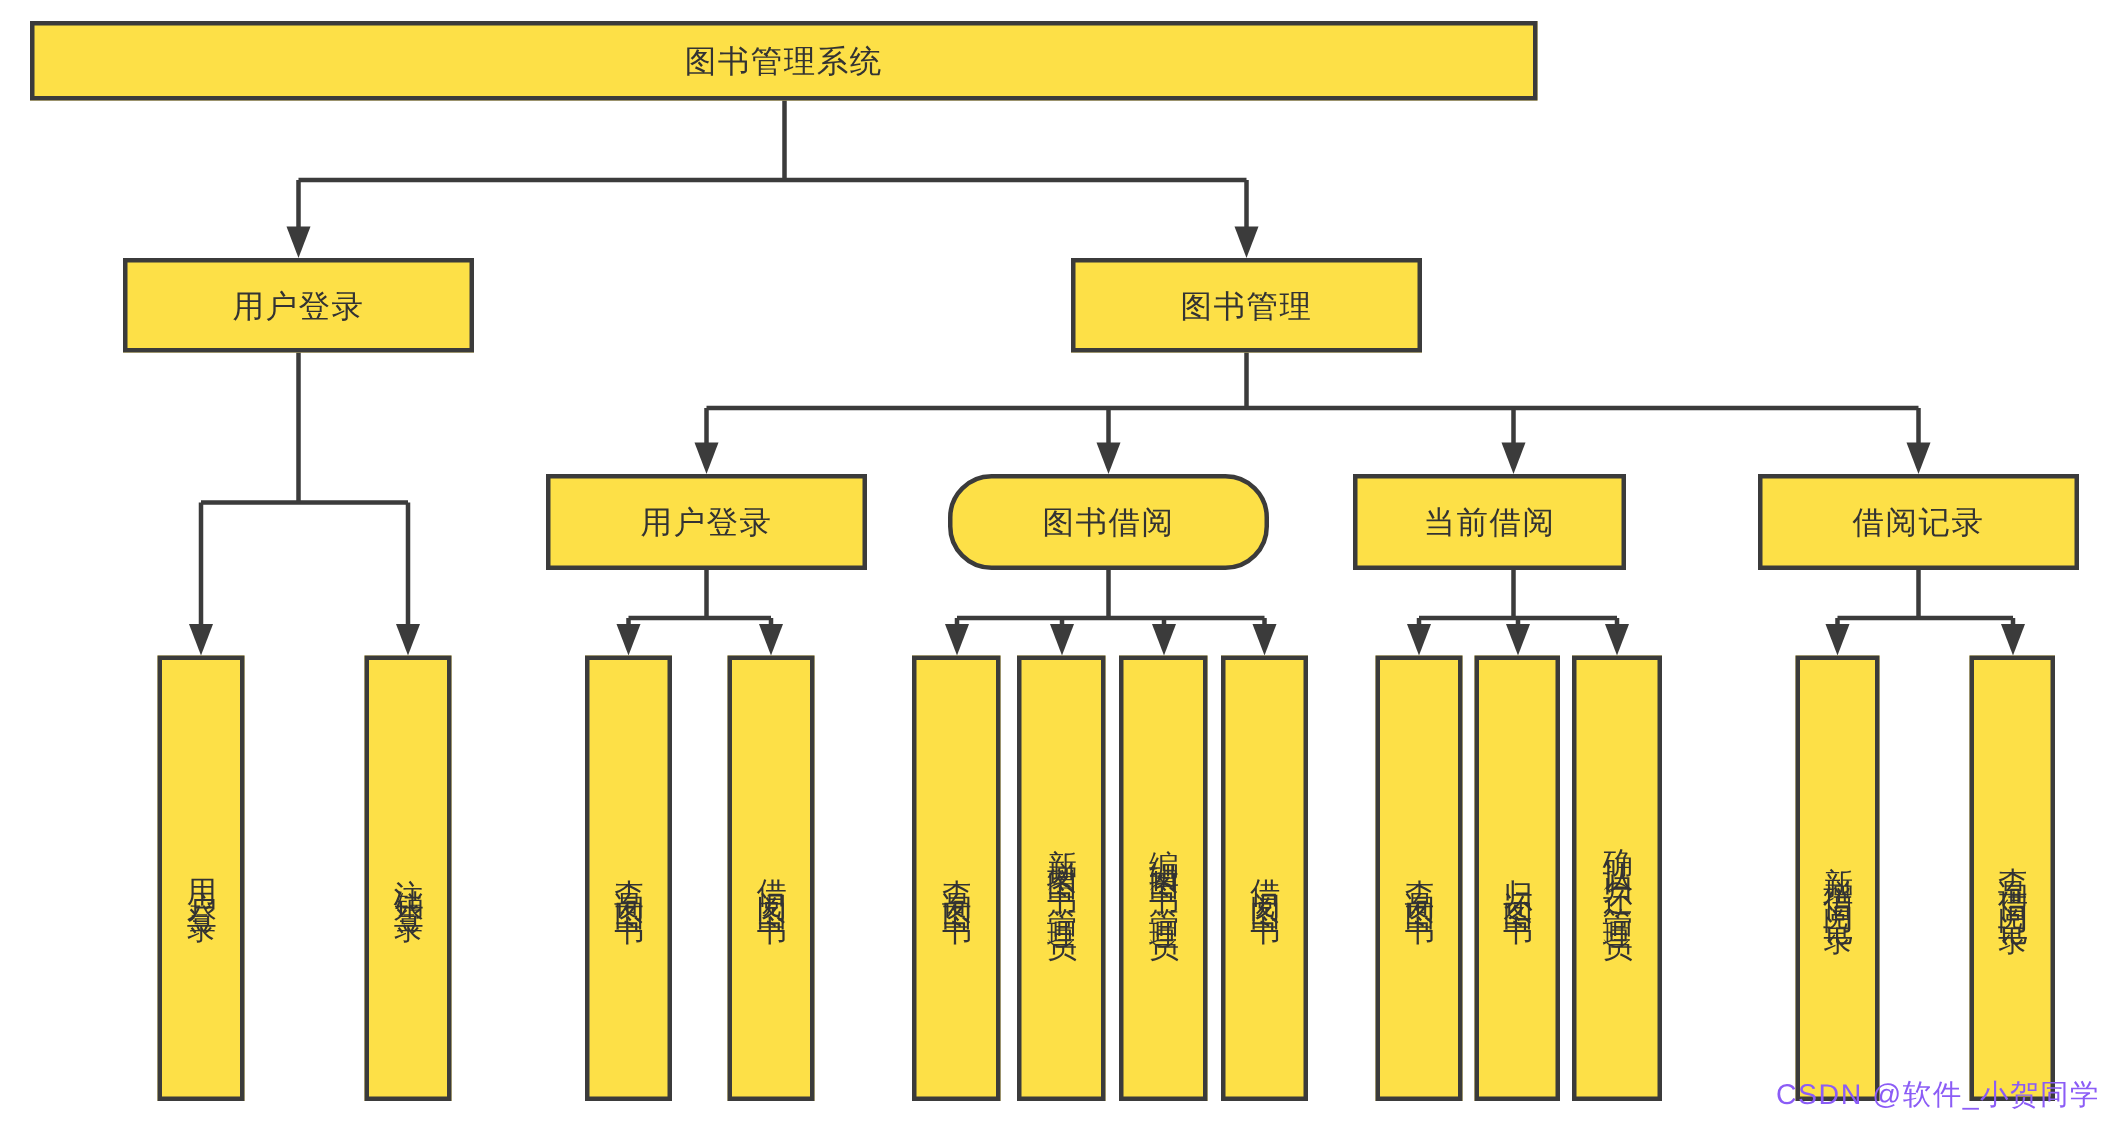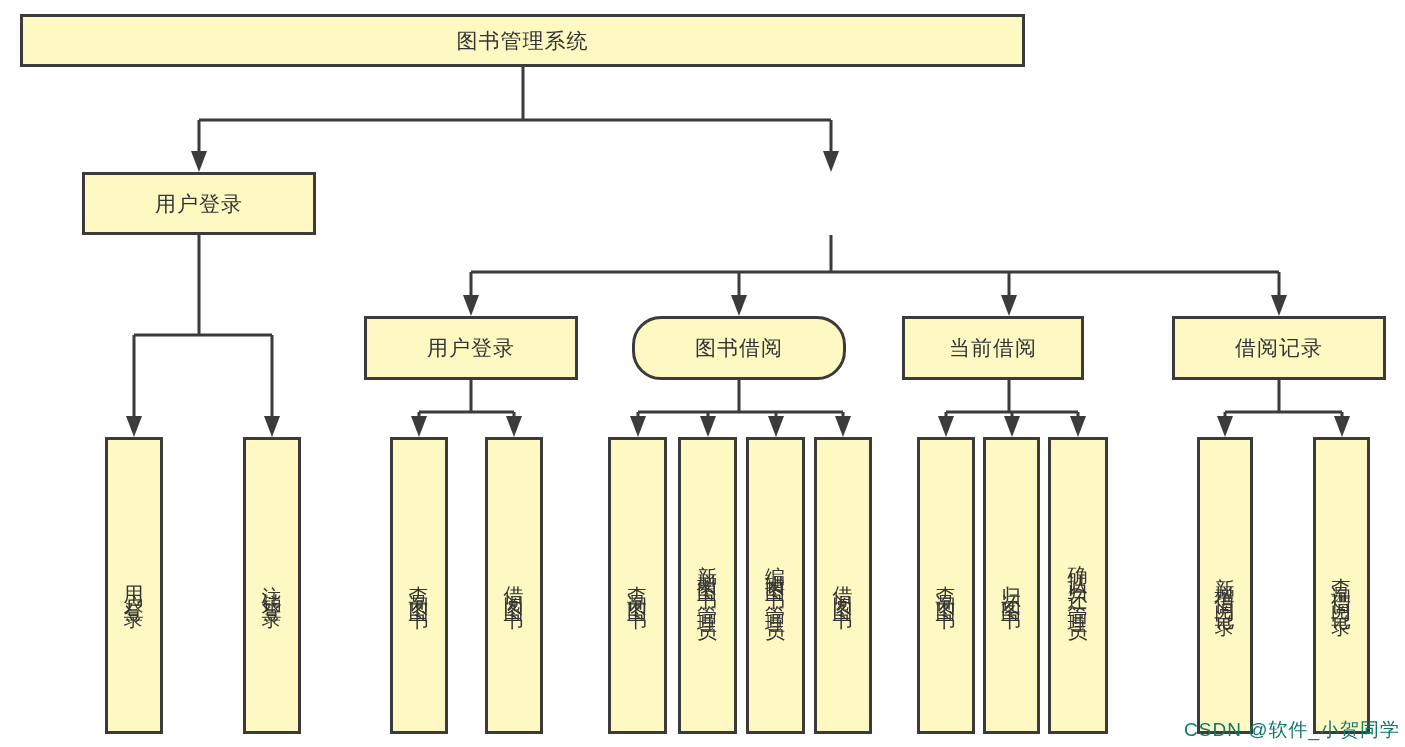--- a/index.html
+++ b/index.html
@@ -13,21 +13,21 @@
   }
   .wires {
     position: absolute;
     left: 0; top: 0;
     width: 1405px; height: 747px;
   }
   .node {
     position: absolute;
     box-sizing: border-box;
     border: 3px solid #3b3b3b;
-    background: #fef9c3;
+    background: #fde047;
     display: flex;
     align-items: center;
     justify-content: center;
     color: #333333;
   }
   .h-node .lbl {
     font-size: 21px;
     letter-spacing: 1px;
     white-space: nowrap;
   }
@@ -37,21 +37,21 @@
     font-size: 20px;
     letter-spacing: 8px;
     line-height: 1;
     white-space: nowrap;
   }
   .watermark {
     position: absolute;
     right: 5px;
     bottom: 4px;
     font-size: 19px;
-    color: #0f766e;
+    color: #8b5cf6;
     letter-spacing: 1px;
     white-space: nowrap;
   }
 </style>
 </head>
 <body>
 
 <div class="canvas">
 
   <svg class="wires" width="1405" height="747" viewBox="0 0 1405 747" xmlns="http://www.w3.org/2000/svg">
@@ -96,20 +96,23 @@
       <path d="M1334 416 L1350 416 L1342 437 Z"></path>
     </g>
   </svg>
 
   <div class="node h-node" style="left:20px; top:14px; width:1005px; height:53px;">
     <span class="lbl">图书管理系统</span>
   </div>
 
   <div class="node h-node" style="left:82px; top:172px; width:234px; height:63px;">
     <span class="lbl">用户登录</span>
+  </div>
+  <div class="node h-node" style="left:714px; top:172px; width:234px; height:63px;">
+    <span class="lbl">图书管理</span>
   </div>
 
   <div class="node h-node" style="left:364px; top:316px; width:214px; height:64px;">
     <span class="lbl">用户登录</span>
   </div>
   <div class="node h-node" style="left:632px; top:316px; width:214px; height:64px;border-radius:29px;">
     <span class="lbl">图书借阅</span>
   </div>
   <div class="node h-node" style="left:902px; top:316px; width:182px; height:64px;">
     <span class="lbl">当前借阅</span>

